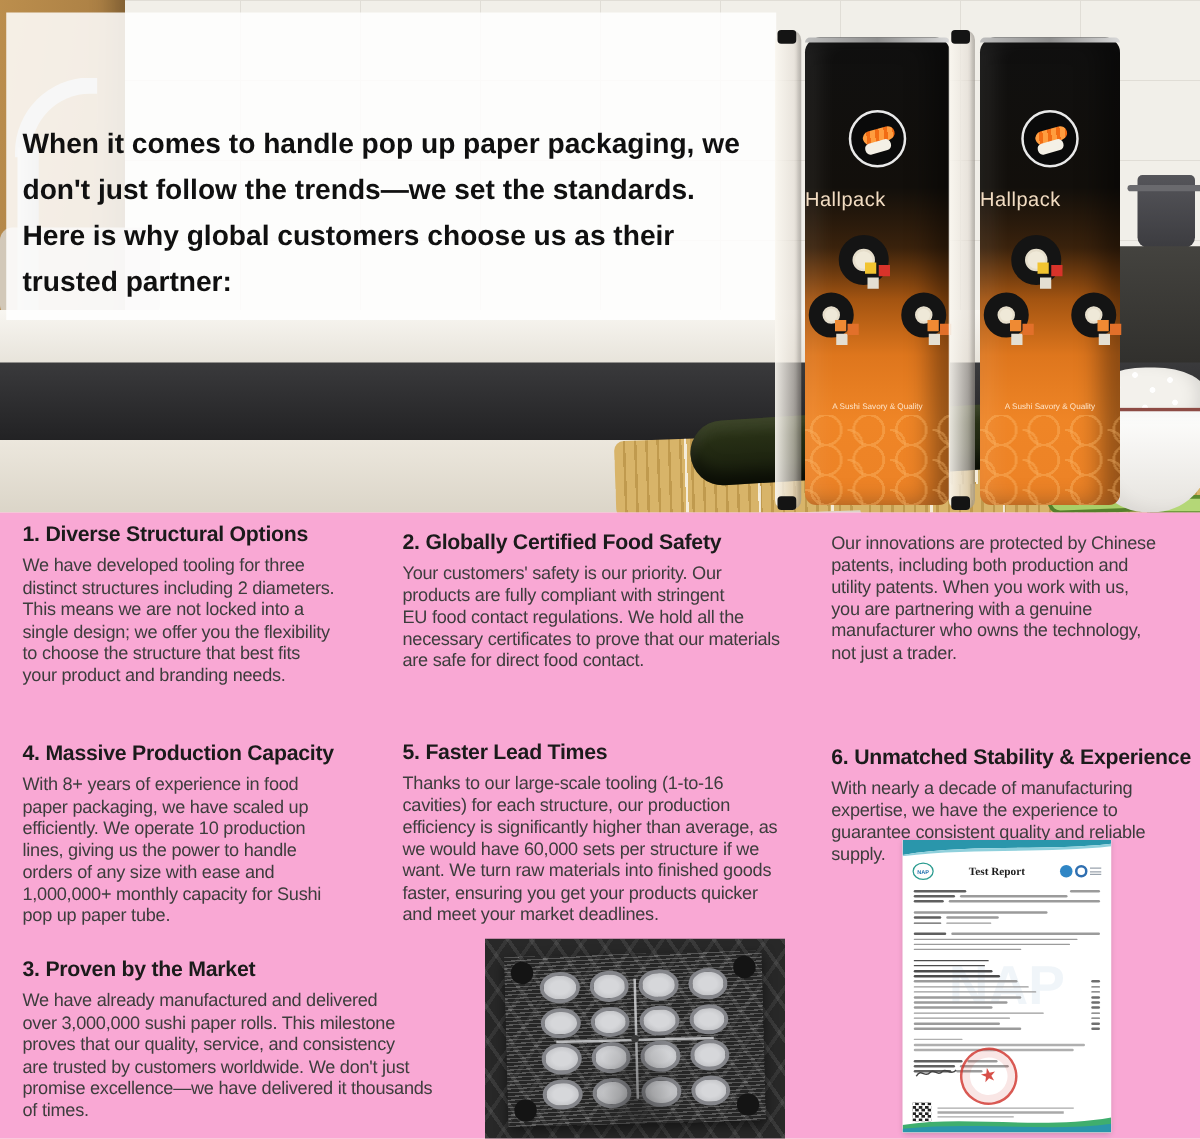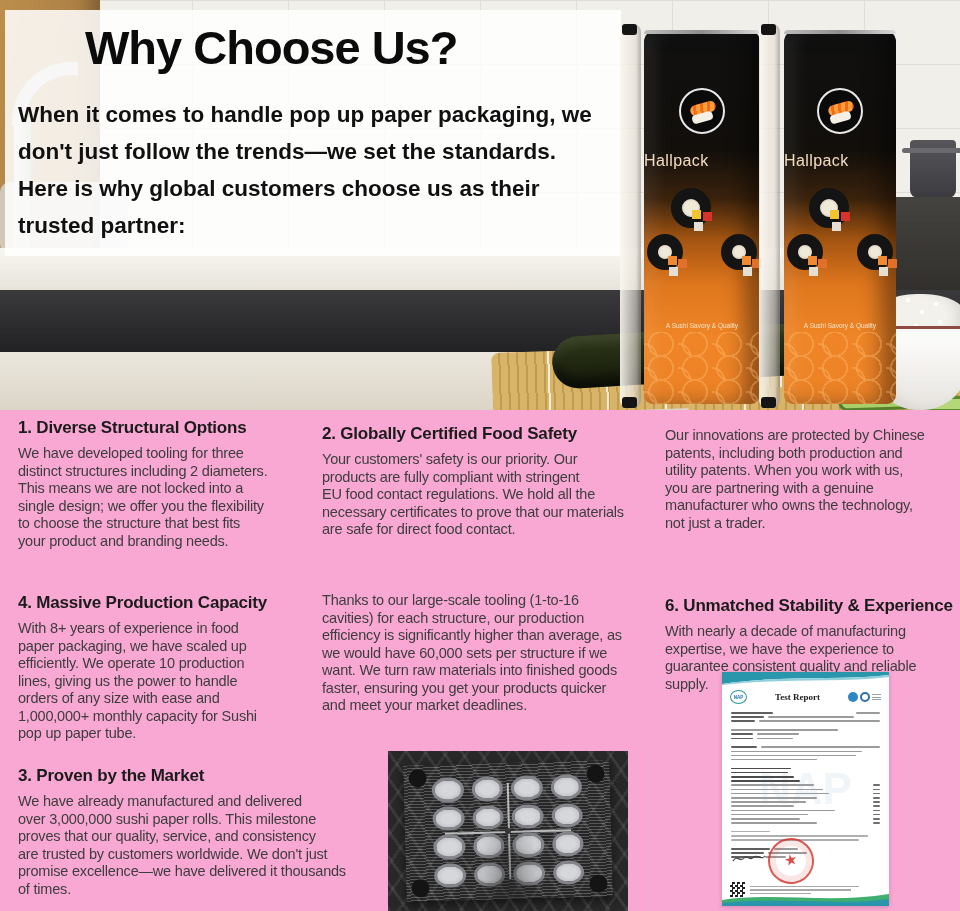--- a/index.html
+++ b/index.html
@@ -164,21 +164,20 @@
     <div class="lower-counter"></div>
     <div class="mat mat1"></div>
     <div class="nori-roll"></div>
     <div class="mat mat2"></div>
     <div class="cucumber"></div>
     <div class="cucumber2"></div>
     <div class="rice"></div>
     <div class="bowl"></div>
 
     <div class="overlay-panel"></div>
-    <div class="hero-title">Why Choose Us?</div>
     <div class="hero-intro">When it comes to handle pop up paper packaging, we
 don't just follow the trends—we set the standards.
 Here is why global customers choose us as their
 trusted partner:</div>
 
     <div class="rod rod1"></div>
     <div class="tube tube1">
       <div class="tube-logo">
         <div class="shrimp"></div>
         <div class="rice-pad"></div>
@@ -251,20 +250,21 @@
       <h3>4. Massive Production Capacity</h3>
       <p>With 8+ years of experience in food
 paper packaging, we have scaled up
 efficiently. We operate 10 production
 lines, giving us the power to handle
 orders of any size with ease and
 1,000,000+ monthly capacity for Sushi
 pop up paper tube.</p>
     </div>
     <div class="sec sec5">
+      <h3>5. Faster Lead Times</h3>
       <p>Thanks to our large-scale tooling (1-to-16
 cavities) for each structure, our production
 efficiency is significantly higher than average, as
 we would have 60,000 sets per structure if we
 want. We turn raw materials into finished goods
 faster, ensuring you get your products quicker
 and meet your market deadlines.</p>
     </div>
     <div class="sec sec6">
       <h3>6. Unmatched Stability &amp; Experience</h3>

